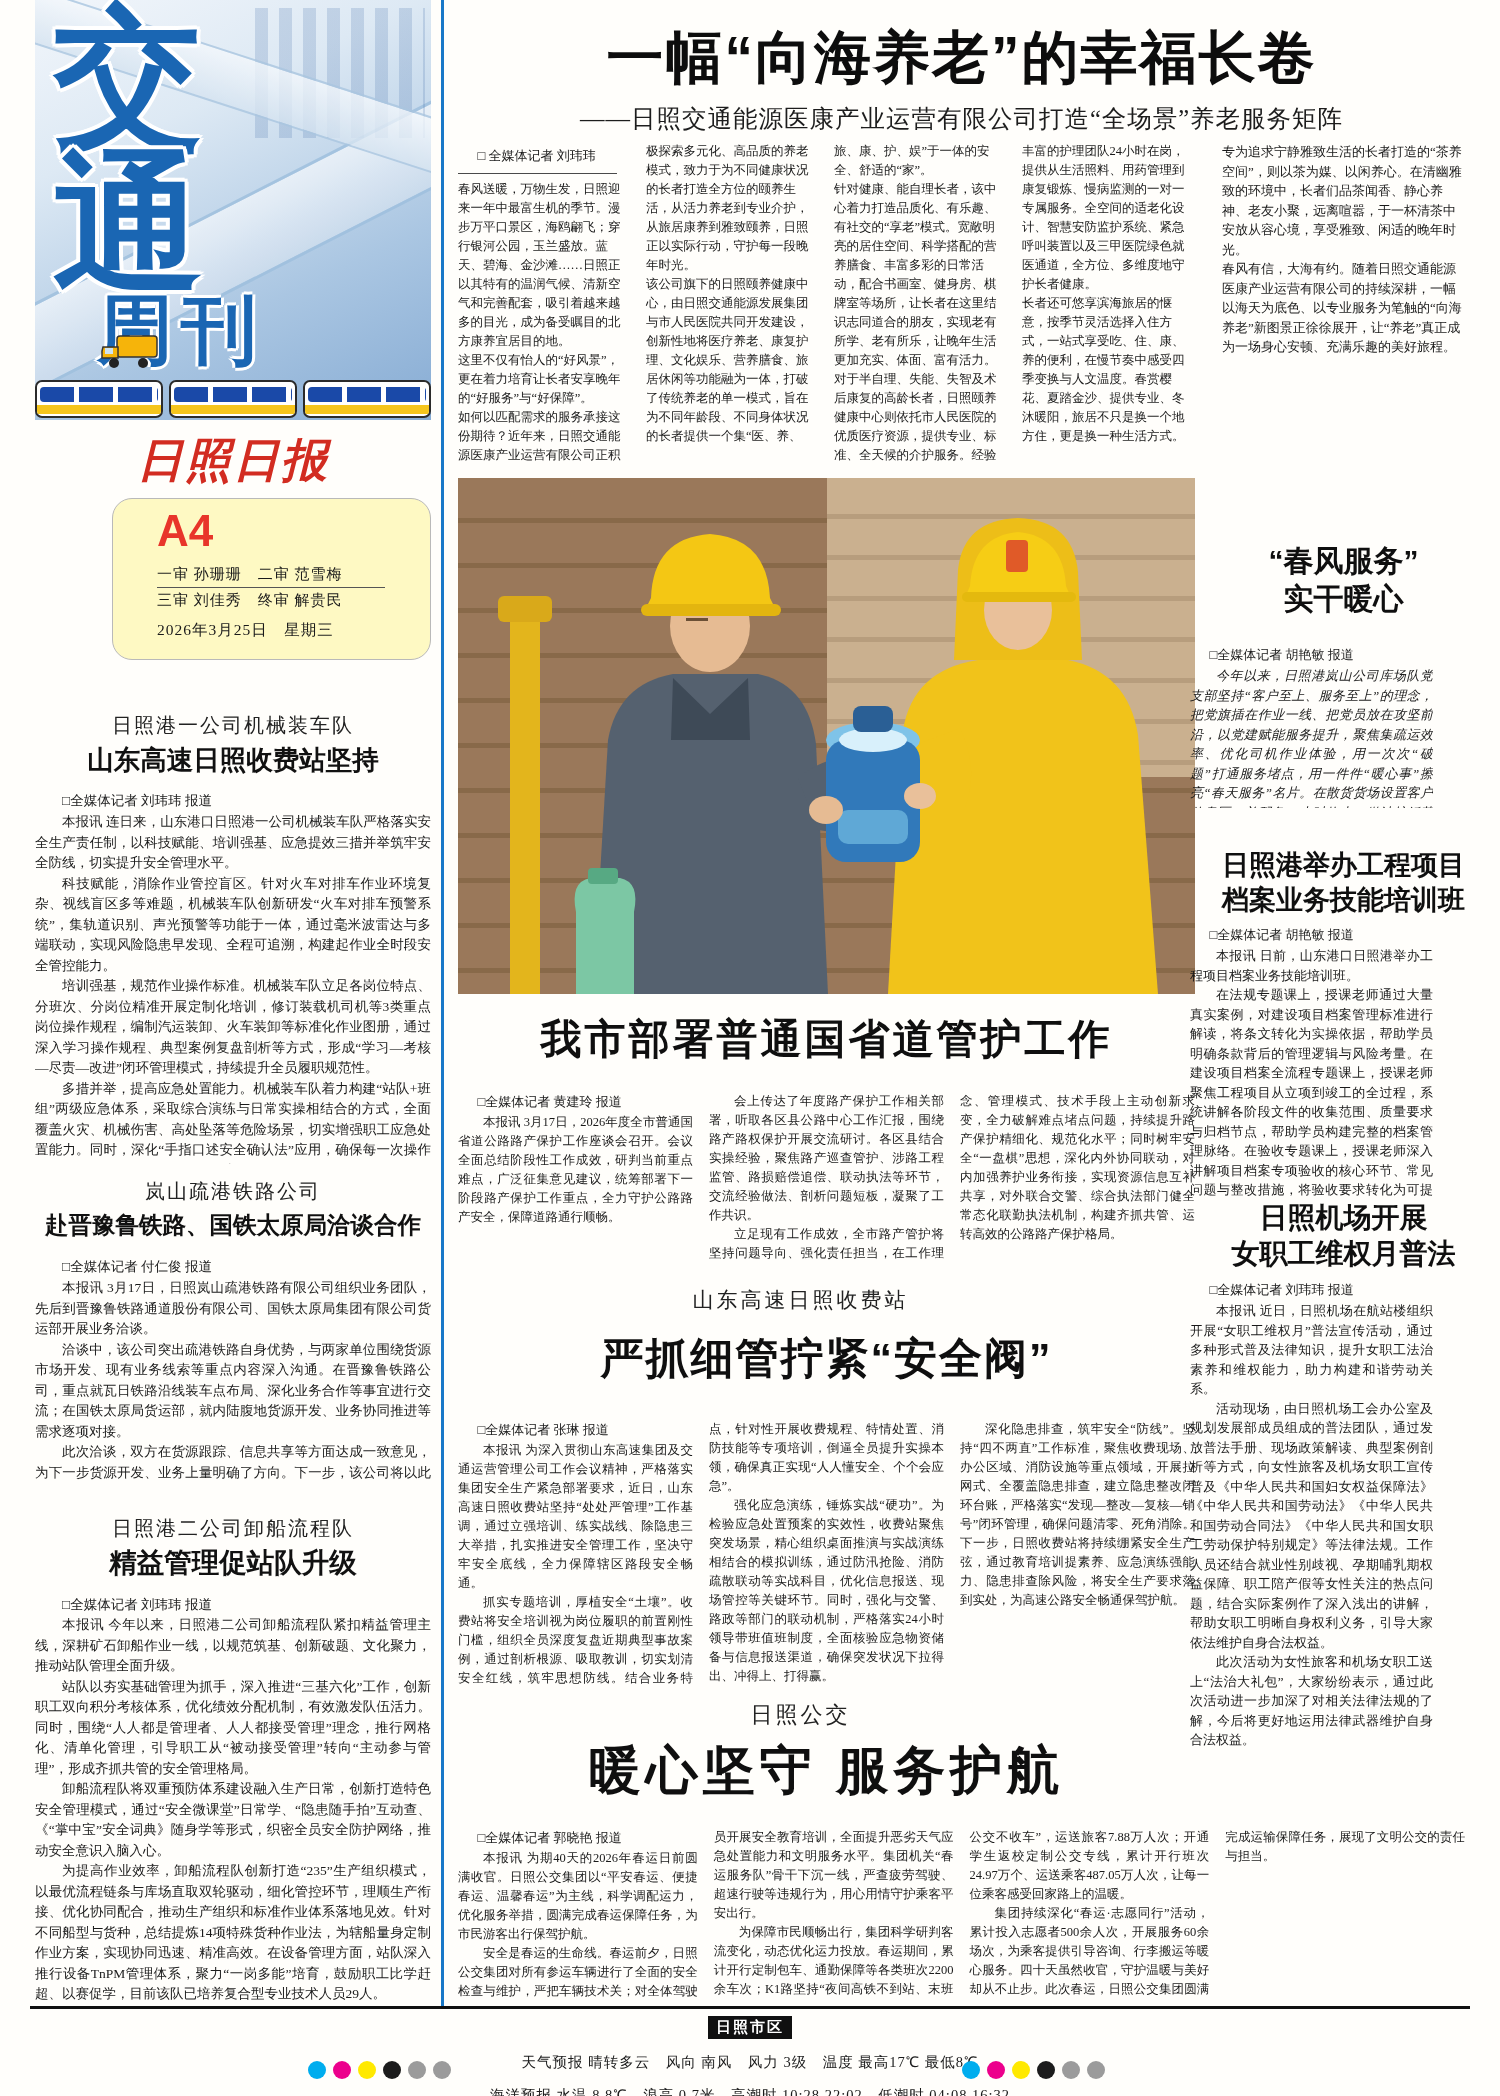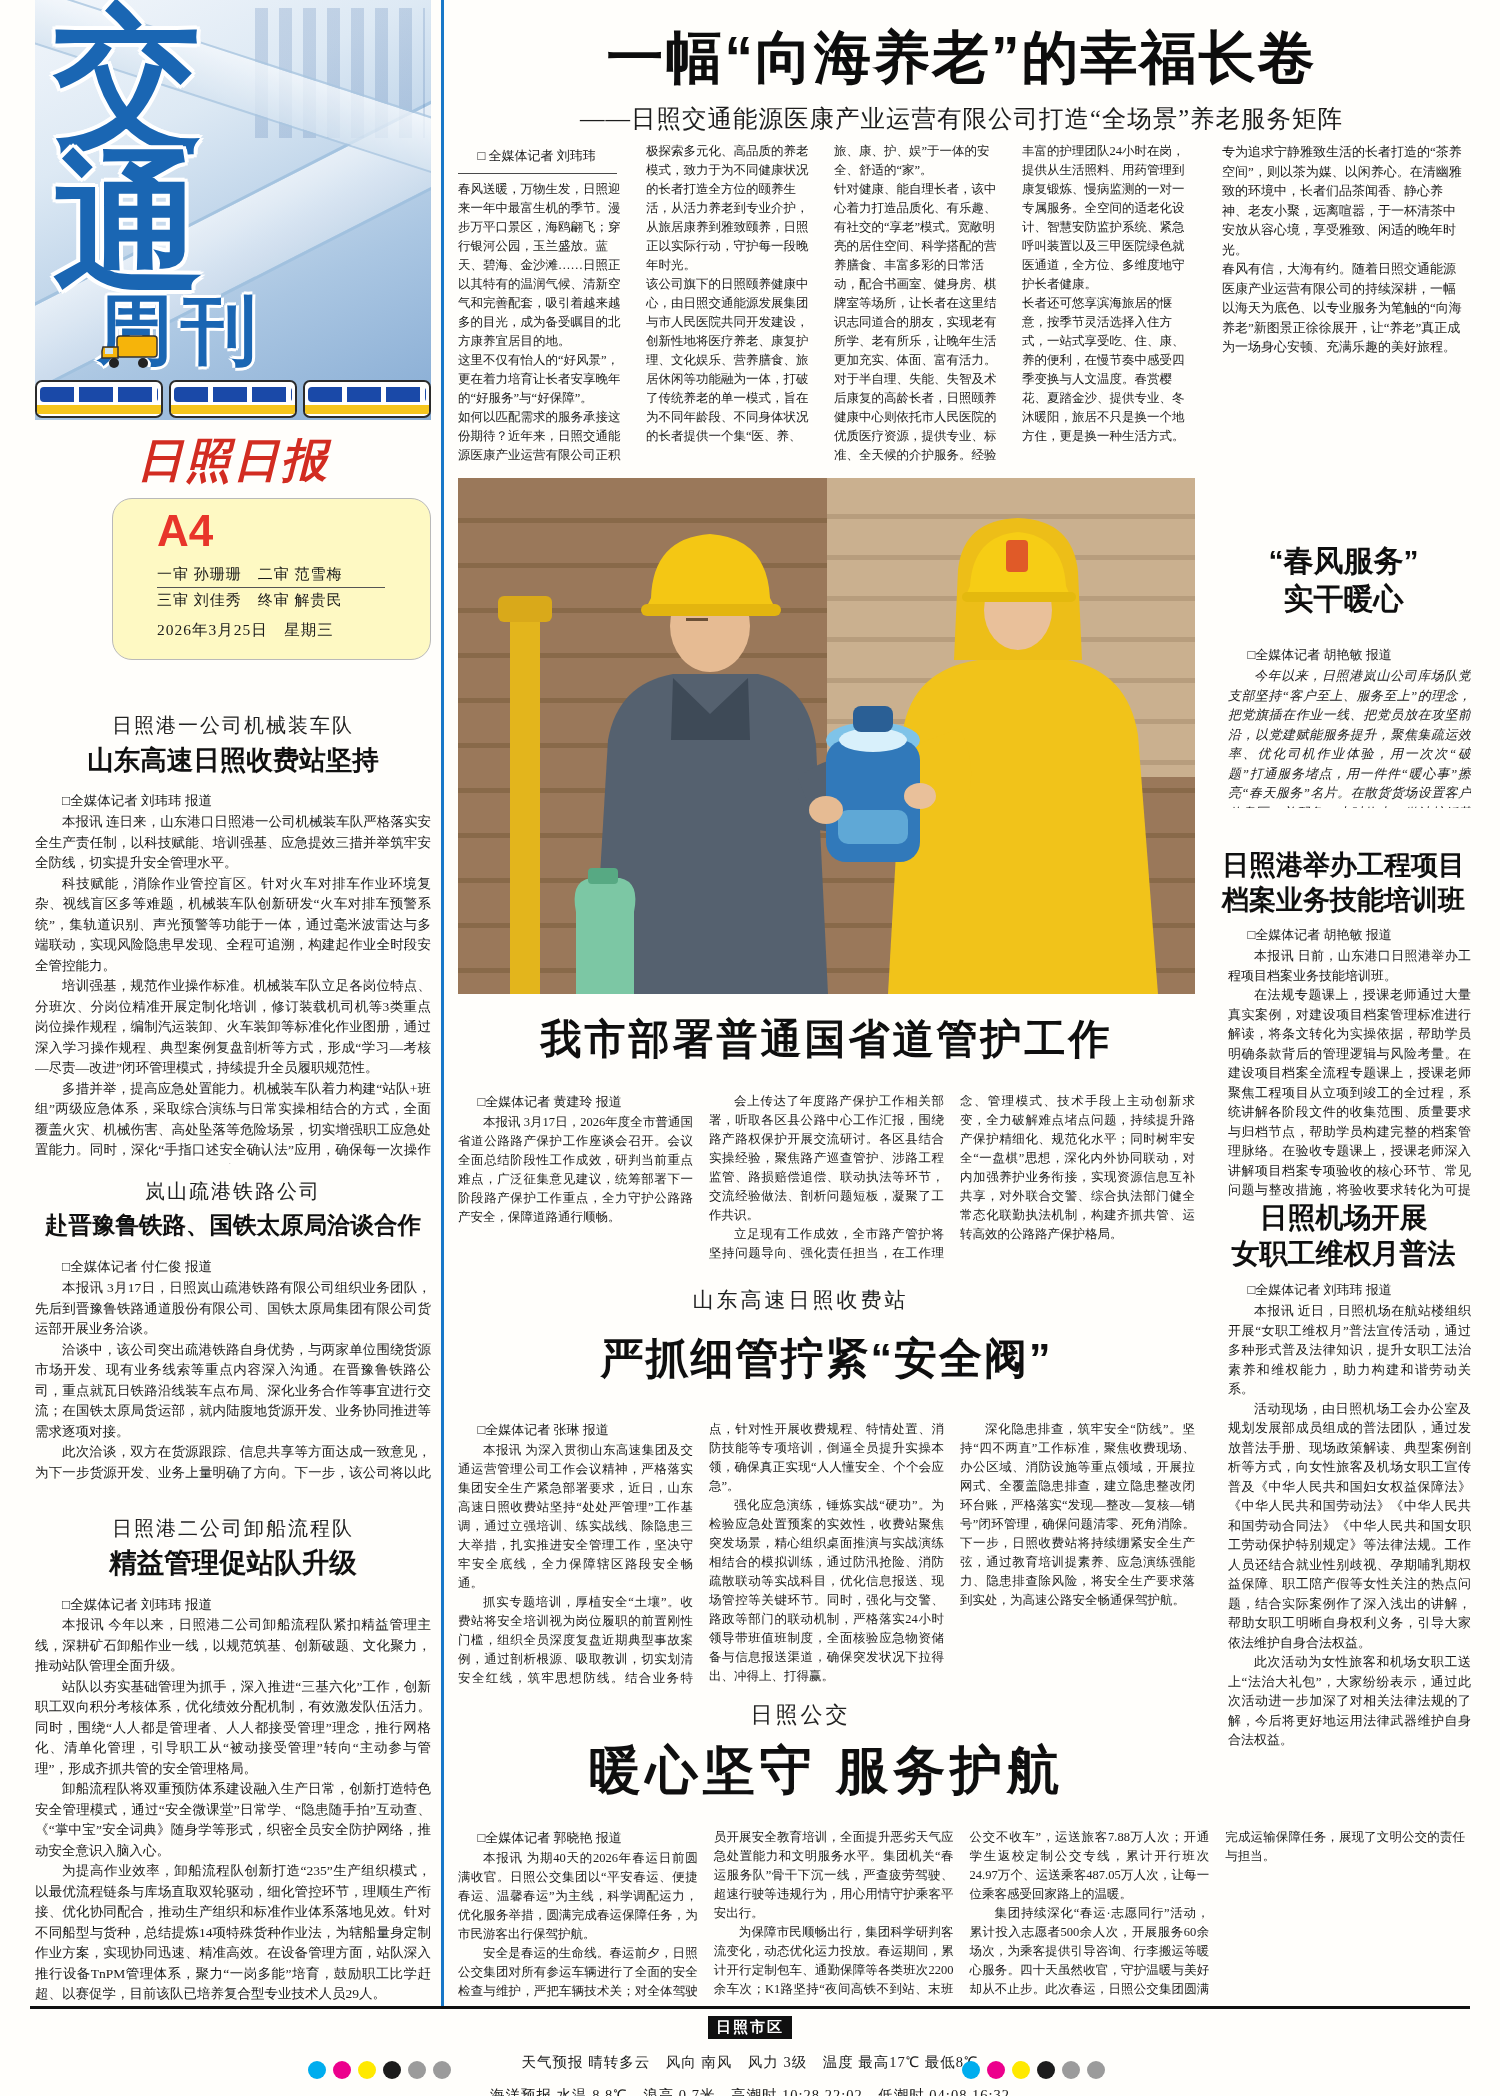--- a/index.html
+++ b/index.html
@@ -75,21 +75,21 @@
   .c-head { position:absolute; left:458px; width:737px; text-align:center;
         font-family:"Liberation Sans", sans-serif; font-weight:bold; color:#0f0f0f; }
   .c-kicker { position:absolute; left:432px; width:737px; text-align:center; font-size:21px; letter-spacing:3px; color:#222; }
   .cbody { position:absolute; left:458px; width:737px; column-gap:16px; column-fill:auto;
         font-size:12.5px; line-height:19px; overflow:hidden; }
   .cbody .st-byline, .rbody .st-byline { font-size:13px; text-indent:1.5em; margin-bottom:2px; }
 
   
   .r-head { position:absolute; left:1222px; width:243px; text-align:center;
         font-family:"Liberation Sans", sans-serif; font-weight:bold; color:#0f0f0f; line-height:1.28; }
-  .rbody { position:absolute; left:1228px; width:243px; font-size:13px; line-height:19.5px; overflow:hidden; }
+  .rbody { position:absolute; left:1190px; width:243px; font-size:13px; line-height:19.5px; overflow:hidden; }
   .kai { font-style:italic; }
 
   
   .footer { position:absolute; left:30px; top:2006px; width:1440px; border-top:3px solid #101010; padding-top:7px; }
   .f-row1 { display:flex; align-items:center; gap:14px; font-size:14.5px; white-space:nowrap;flex-direction:column; }
   .f-region { background:#101010; color:#fff; font-family:"Liberation Sans", sans-serif; font-weight:bold;
         padding:2px 8px; letter-spacing:2px; font-size:15px; }
   .f-weather { flex:0 0 auto; letter-spacing:1px; }
   .f-marine { flex:1; letter-spacing:1px; }
   .f-station { font-weight:bold; letter-spacing:3px; }

